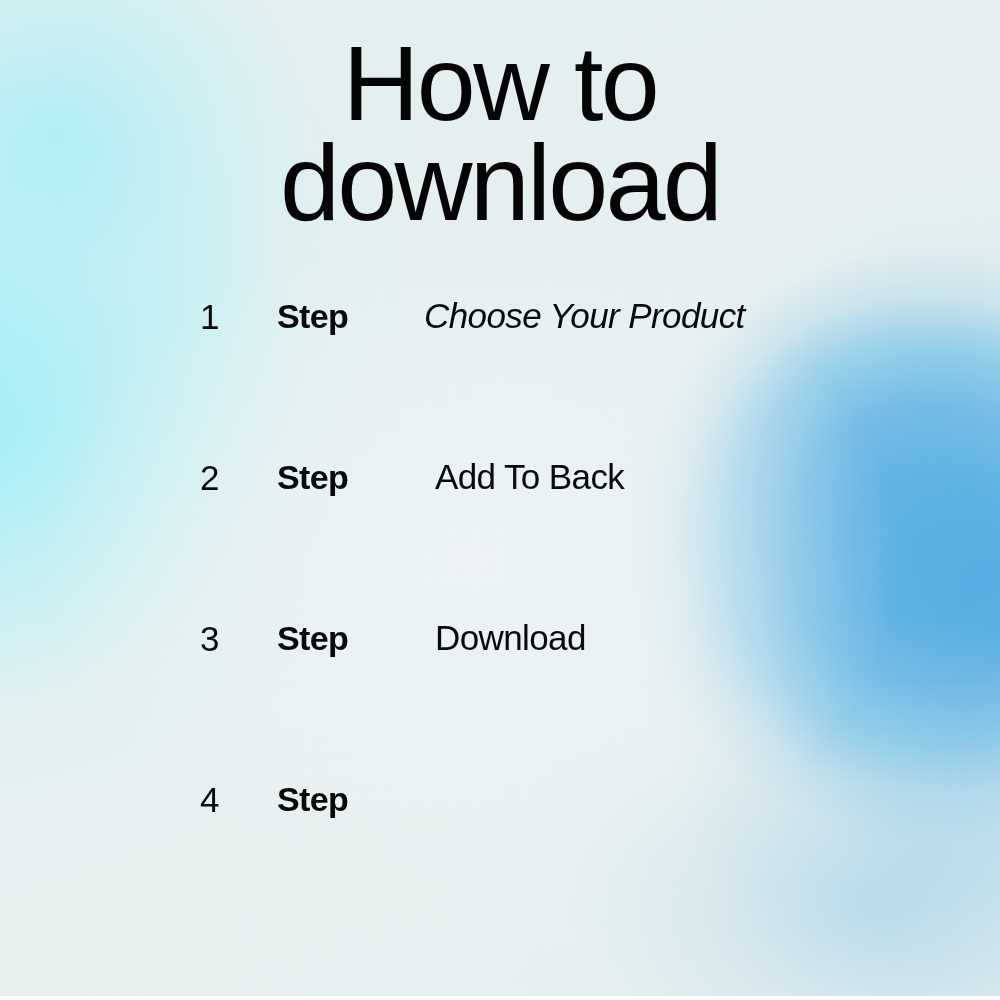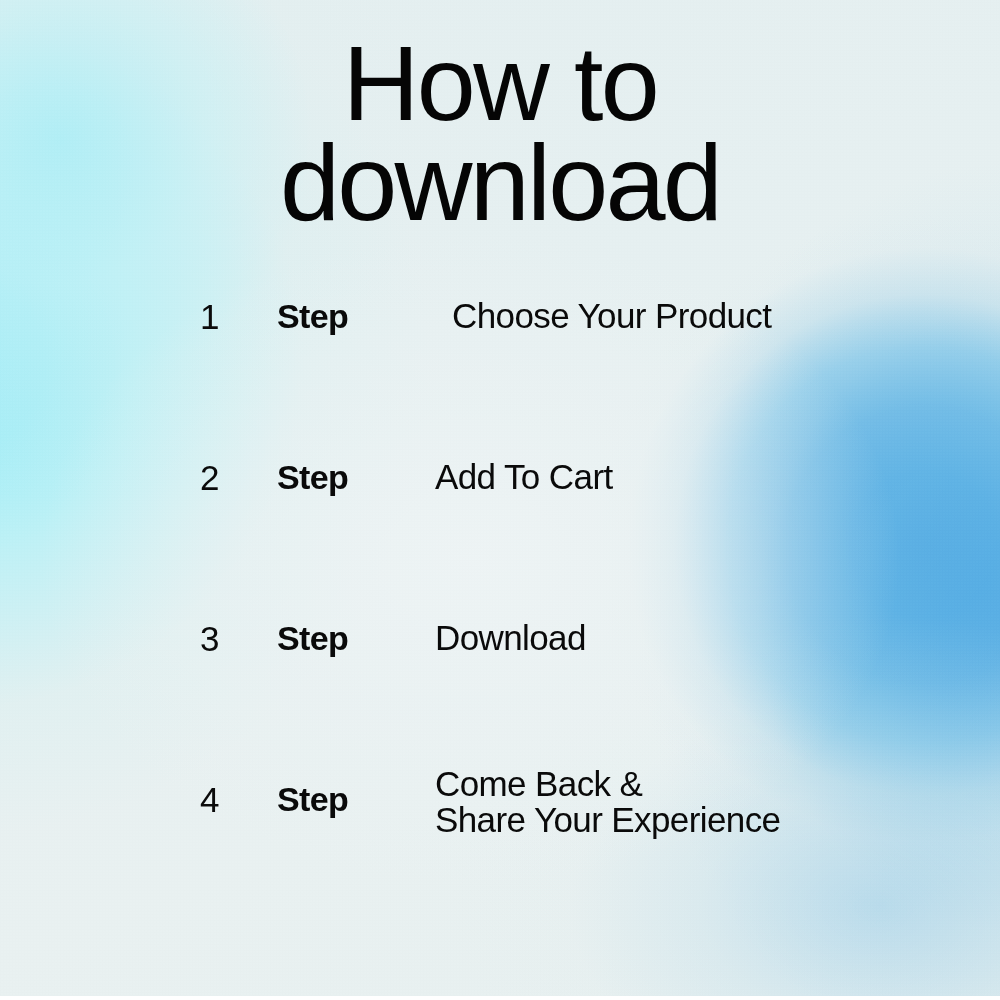--- a/index.html
+++ b/index.html
@@ -176,21 +176,22 @@
     left: 435px;
     top: 13px;
     font-size: 35px;
     font-weight: 400;
     letter-spacing: -0.6px;
     line-height: 1.0;
     white-space: pre-line;
   }
 
   .step-row.indented .step-desc {
-    left: 452px;
+    left: 424px;
+    font-style: italic;
   }
 
   .step-row.two-line .step-desc {
     top: -2px;
     line-height: 1.02;
   }
 </style>
 </head>
 <body>
 
@@ -216,31 +217,29 @@
 
       <div class="step-row indented">
         <span class="step-num">1</span>
         <span class="step-word">Step</span>
         <span class="step-desc">Choose Your Product</span>
       </div>
 
       <div class="step-row">
         <span class="step-num">2</span>
         <span class="step-word">Step</span>
-        <span class="step-desc">Add To Cart</span>
+        <span class="step-desc">Add To Back</span>
       </div>
 
       <div class="step-row">
         <span class="step-num">3</span>
         <span class="step-word">Step</span>
         <span class="step-desc">Download</span>
       </div>
 
       <div class="step-row two-line">
         <span class="step-num">4</span>
         <span class="step-word">Step</span>
-        <span class="step-desc">Come Back &amp;
-Share Your Experience</span>
       </div>
 
     </div>
   </div>
 </div>
 
 </body></html>

